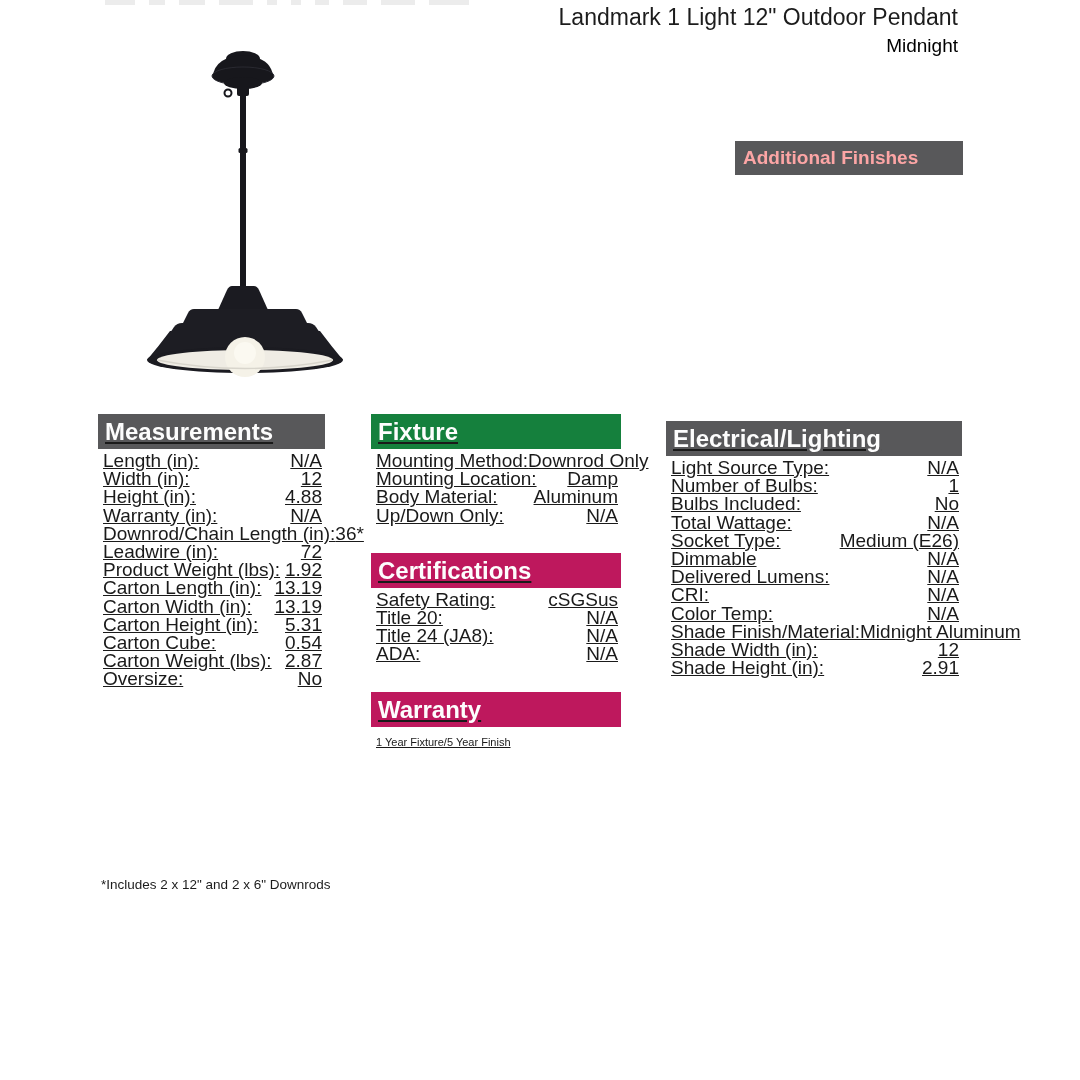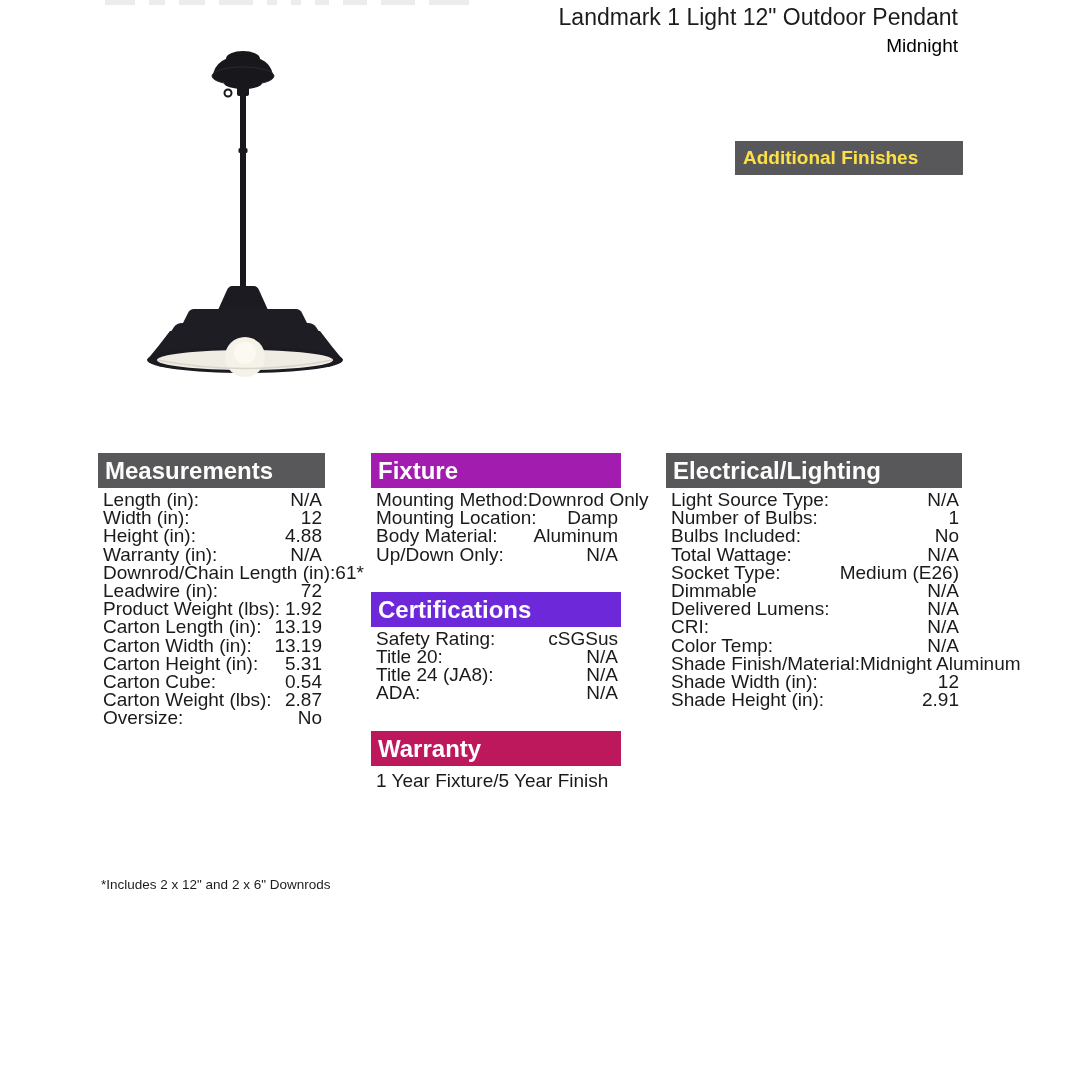--- a/index.html
+++ b/index.html
@@ -19,35 +19,35 @@
   .title-block .title{font-size:23px;line-height:30px;color:#1c1c1c;}
   .title-block .finish{font-size:19px;line-height:27px;color:#000000;}
   .title-block .upc{font-size:17px;line-height:25px;color:#1c1c1c;}
 
   
   .banner{
     color:#fdfdfd;font-weight:bold;font-size:24px;line-height:35px;
     height:35px;padding-left:7px;box-sizing:border-box;white-space:nowrap;overflow:hidden;
   }
   .add-finishes{position:absolute;left:735px;top:141px;width:228px;height:34px;
-    font-size:19px;line-height:34px;font-weight:bold;color:#fde047;padding-left:8px;box-sizing:border-box;}
-
-  
-  .col{position:absolute;top:453px;}
+    font-size:19px;line-height:34px;font-weight:bold;color:#fca5a5;padding-left:8px;box-sizing:border-box;}
+
+  
+  .col{position:absolute;top:414px;text-decoration:underline;}
   .col-1{left:98px;width:227px;}
   .col-2{left:371px;width:250px;}
-  .col-3{left:666px;width:296px;}
+  .col-3{left:666px;width:296px;margin-top:7px;}
 
   .rows{padding:3px 3px 0 5px;}
   .spec-row{display:flex;justify-content:space-between;font-size:19px;line-height:18.2px;}
   .spec-row .lbl{white-space:nowrap;}
   .spec-row .val{white-space:nowrap;text-align:right;}
 
   .section + .section{margin-top:28px;}
-  .warranty-text{font-size:19px;line-height:18px;padding:6px 0 0 5px;}
+  .warranty-text{font-size:11px;line-height:18px;padding:6px 0 0 5px;}
 
   .footnote{position:absolute;left:101px;top:877px;font-size:13.5px;color:#1c1c1c;}
 </style>
 </head>
 <body>
 
 <div class="top-artifact">
   <span style="width:30px"></span>
     <span style="width:16px"></span>
     <span style="width:26px"></span>
@@ -114,21 +114,21 @@
         <div class="spec-row">
           <span class="lbl">Height (in):</span>
           <span class="val">4.88</span>
         </div>
         <div class="spec-row">
           <span class="lbl">Warranty (in):</span>
           <span class="val">N/A</span>
         </div>
         <div class="spec-row">
           <span class="lbl">Downrod/Chain Length (in):</span>
-          <span class="val">61*</span>
+          <span class="val">36*</span>
         </div>
         <div class="spec-row">
           <span class="lbl">Leadwire (in):</span>
           <span class="val">72</span>
         </div>
         <div class="spec-row">
           <span class="lbl">Product Weight (lbs):</span>
           <span class="val">1.92</span>
         </div>
         <div class="spec-row">
@@ -154,42 +154,42 @@
         <div class="spec-row">
           <span class="lbl">Oversize:</span>
           <span class="val">No</span>
         </div>
       </div>
   </div>
 </div>
 
 <div class="col col-2">
   <div class="section">
-    <div class="banner banner-bg" style="background: #a21caf;">Fixture</div>
+    <div class="banner banner-bg" style="background: #15803d;">Fixture</div>
     <div class="rows">
         <div class="spec-row">
           <span class="lbl">Mounting Method:</span>
           <span class="val">Downrod Only</span>
         </div>
         <div class="spec-row">
           <span class="lbl">Mounting Location:</span>
           <span class="val">Damp</span>
         </div>
         <div class="spec-row">
           <span class="lbl">Body Material:</span>
           <span class="val">Aluminum</span>
         </div>
         <div class="spec-row">
           <span class="lbl">Up/Down Only:</span>
           <span class="val">N/A</span>
         </div>
       </div>
   </div>
   <div class="section">
-    <div class="banner banner-bg" style="background: #6d28d9;">Certifications</div>
+    <div class="banner banner-bg" style="background: #be185d;">Certifications</div>
     <div class="rows">
         <div class="spec-row">
           <span class="lbl">Safety Rating:</span>
           <span class="val">cSGSus</span>
         </div>
         <div class="spec-row">
           <span class="lbl">Title 20:</span>
           <span class="val">N/A</span>
         </div>
         <div class="spec-row">

